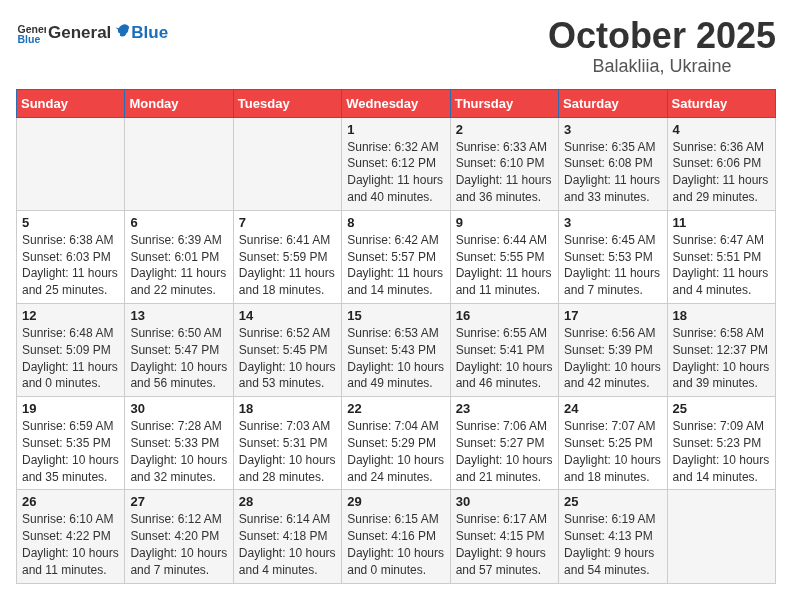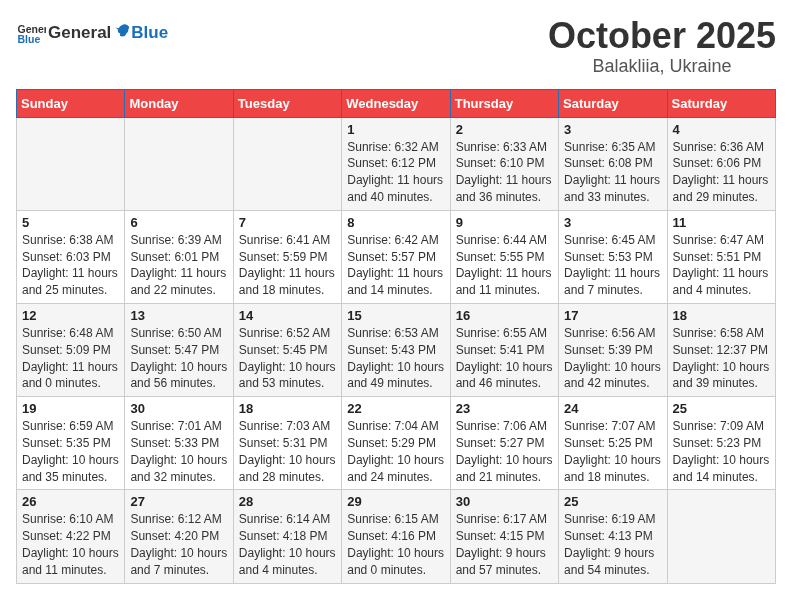--- a/index.html
+++ b/index.html
@@ -264,21 +264,21 @@
       <tr>
         <td>
           <span class="day-num">19</span>
           <div class="cell-text">Sunrise: 6:59 AM
 Sunset: 5:35 PM
 Daylight: 10 hours
 and 35 minutes.</div>
         </td>
         <td>
           <span class="day-num">30</span>
-          <div class="cell-text">Sunrise: 7:01 AM
+          <div class="cell-text">Sunrise: 7:28 AM
 Sunset: 5:33 PM
 Daylight: 10 hours
 and 32 minutes.</div>
         </td>
         <td>
           <span class="day-num">18</span>
           <div class="cell-text">Sunrise: 7:03 AM
 Sunset: 5:31 PM
 Daylight: 10 hours
 and 28 minutes.</div>

